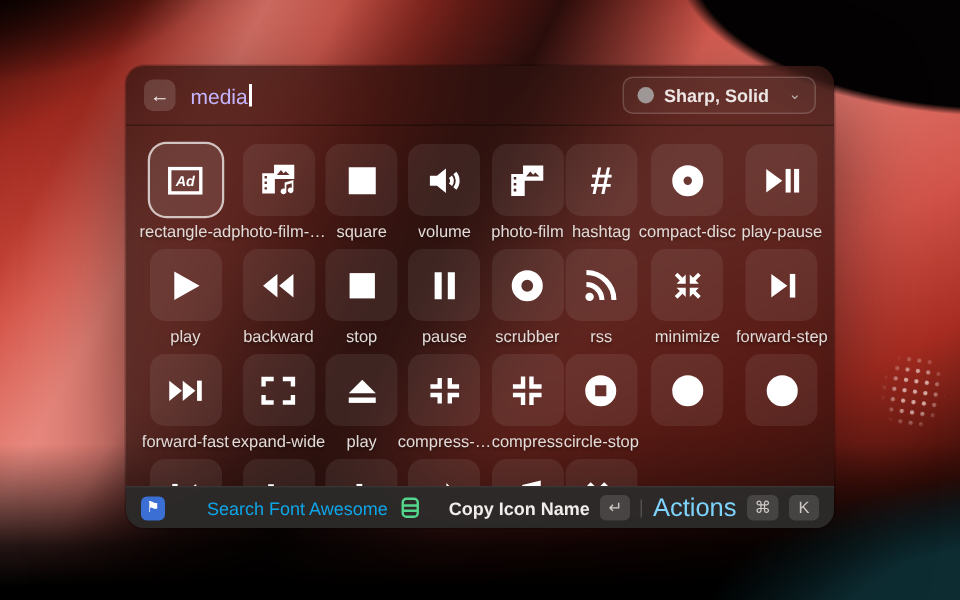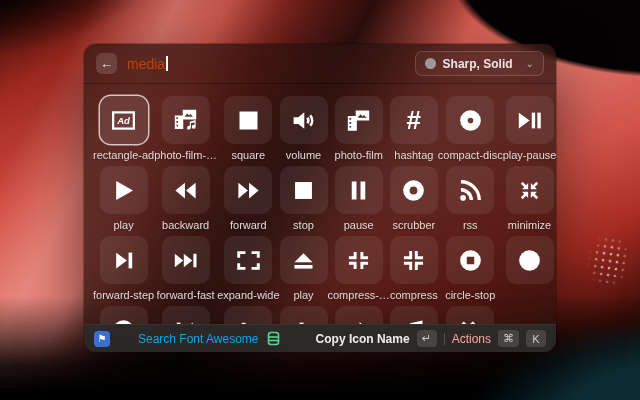--- a/index.html
+++ b/index.html
@@ -34,21 +34,21 @@
   }
   .topbar {
     height:40px; flex:0 0 40px; display:flex; align-items:center; gap:10px;
     padding:0 12px; border-bottom:1px solid rgba(0,0,0,.32);
   }
   .back-btn {
     width:21px; height:21px; border-radius:6px; background:rgba(255,255,255,.14);
     display:flex; align-items:center; justify-content:center;
     color:#f0eae8; font-size:13px; line-height:1; cursor:pointer;
   }
-  .search-text { color:#c2410c; font-size:14px; font-weight:400; display:flex; align-items:center; }
+  .search-text { color:#c4b5fd; font-size:14px; font-weight:400; display:flex; align-items:center; }
   .caret { display:inline-block; width:1.5px; height:15px; background:#fff; margin-left:1px; }
   .style-dropdown {
     margin-left:auto; height:25px; display:flex; align-items:center; gap:7px;
     padding:0 9px; border:1px solid rgba(255,255,255,.17); border-radius:7px;
     background:rgba(255,255,255,.04); cursor:pointer;
   }
   .style-dot { width:11px; height:11px; border-radius:50%; background:#9e9795; }
   .style-label { color:#ece6e4; font-size:12px; font-weight:600; }
   .chev { color:#b9b2b0; font-size:10px; margin-left:6px; }
   .grid {
@@ -87,21 +87,21 @@
   .footer-app-label { color:#0ea5e9; font-size:12px;margin-left:20px; }
   .ext-icon { display:flex; align-items:center; }
   .footer-right { margin-left:auto; display:flex; align-items:center; gap:7px; }
   .primary-action { color:#f2edeb; font-size:12px; font-weight:700; }
   .key-badge {
     min-width:20px; height:17px; padding:0 5px; border-radius:4px;
     background:rgba(255,255,255,.13); color:#cfc9c6; font-size:11px;
     display:flex; align-items:center; justify-content:center;
   }
   .v-div { width:1px; height:12px; background:rgba(255,255,255,.18); }
-  .actions-label { color:#fca5a5; font-size:12px; }
+  .actions-label { color:#7dd3fc; font-size:17px; }
 </style>
 </head>
 <body>
 
 <div class="halftone"></div>
 
 <div class="window">
 
   <div class="topbar">
     <div class="back-btn">
@@ -198,29 +198,20 @@
         <div class="cell-label">play</div>
       </div>
       <div class="cell">
         <div class="tile">
           <svg viewBox="0 0 24 24" width="27" height="27" fill="#fff">
             <path d="M11.5 5 3 12l8.5 7z"></path>
             <path d="M21 5l-8.5 7L21 19z"></path>
           </svg>
         </div>
         <div class="cell-label">backward</div>
-      </div>
-      <div class="cell">
-        <div class="tile">
-          <svg viewBox="0 0 24 24" width="27" height="27" fill="#fff">
-            <path d="M3 5l8.5 7L3 19z"></path>
-            <path d="M12.5 5l8.5 7-8.5 7z"></path>
-          </svg>
-        </div>
-        <div class="cell-label">forward</div>
       </div>
       <div class="cell">
         <div class="tile">
           <svg viewBox="0 0 24 24" width="27" height="27" fill="#fff">
             <rect x="4.5" y="4.5" width="15" height="15"></rect>
           </svg>
         </div>
         <div class="cell-label">stop</div>
       </div>
       <div class="cell">

